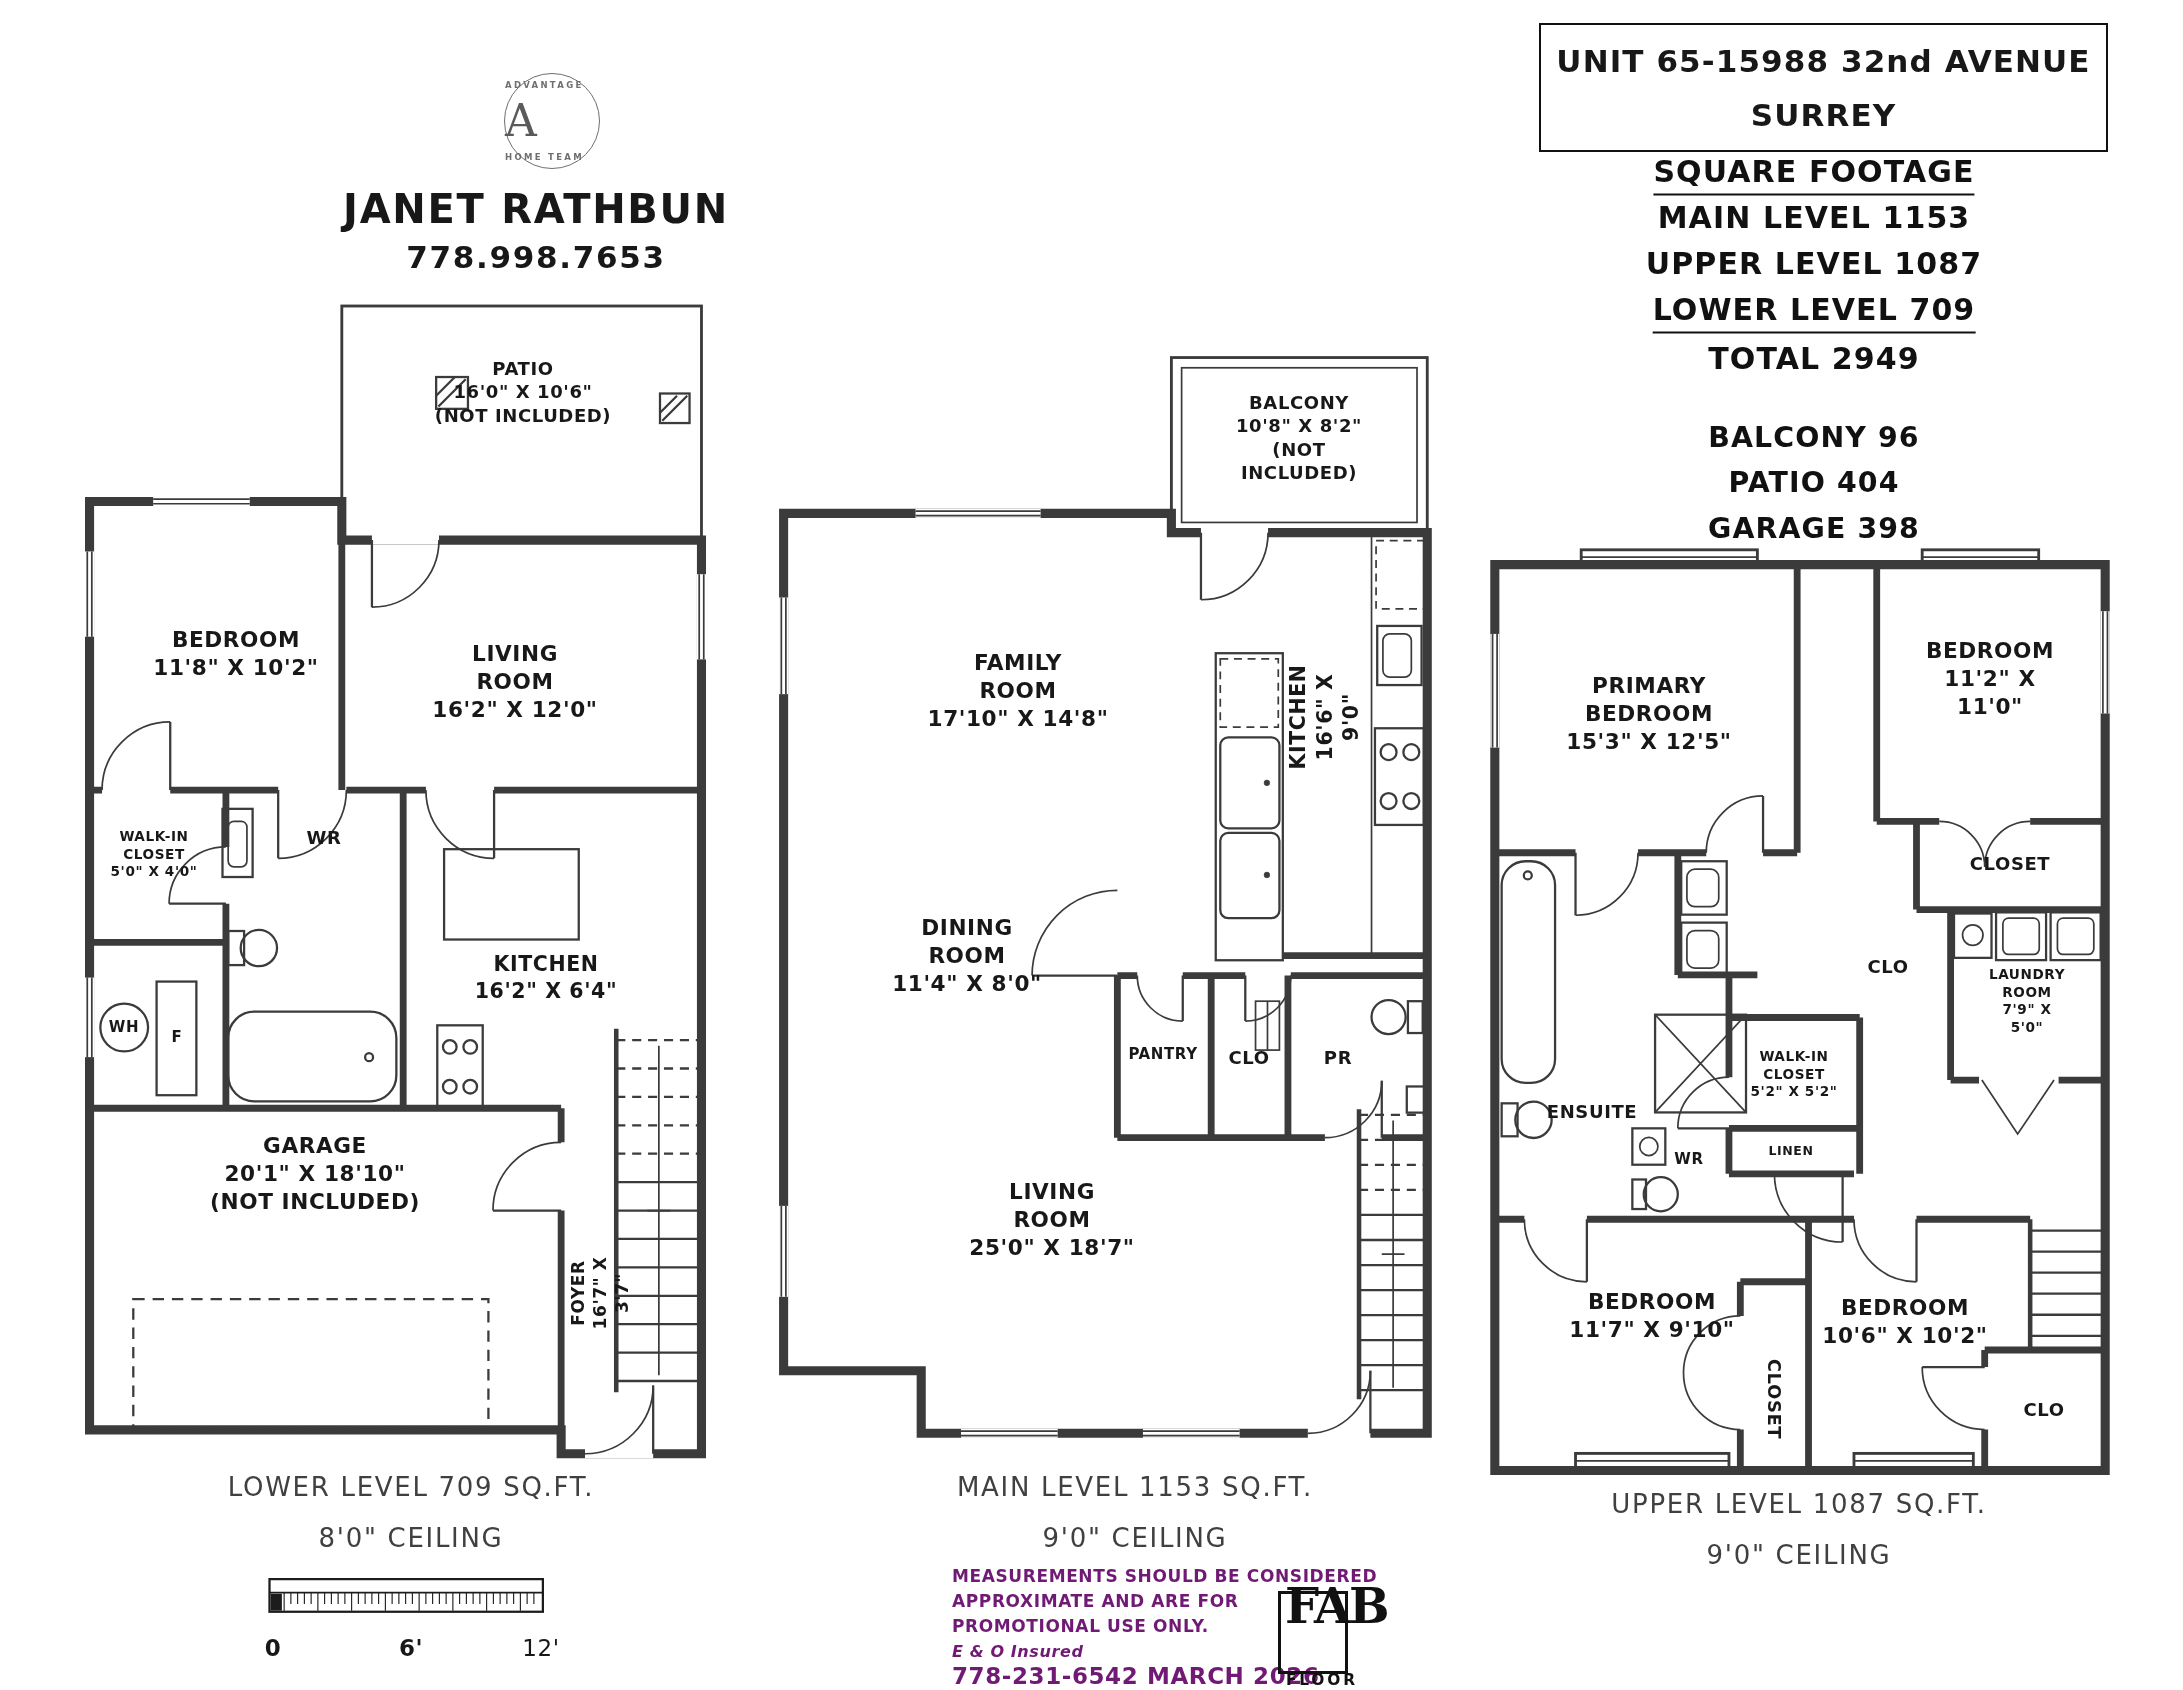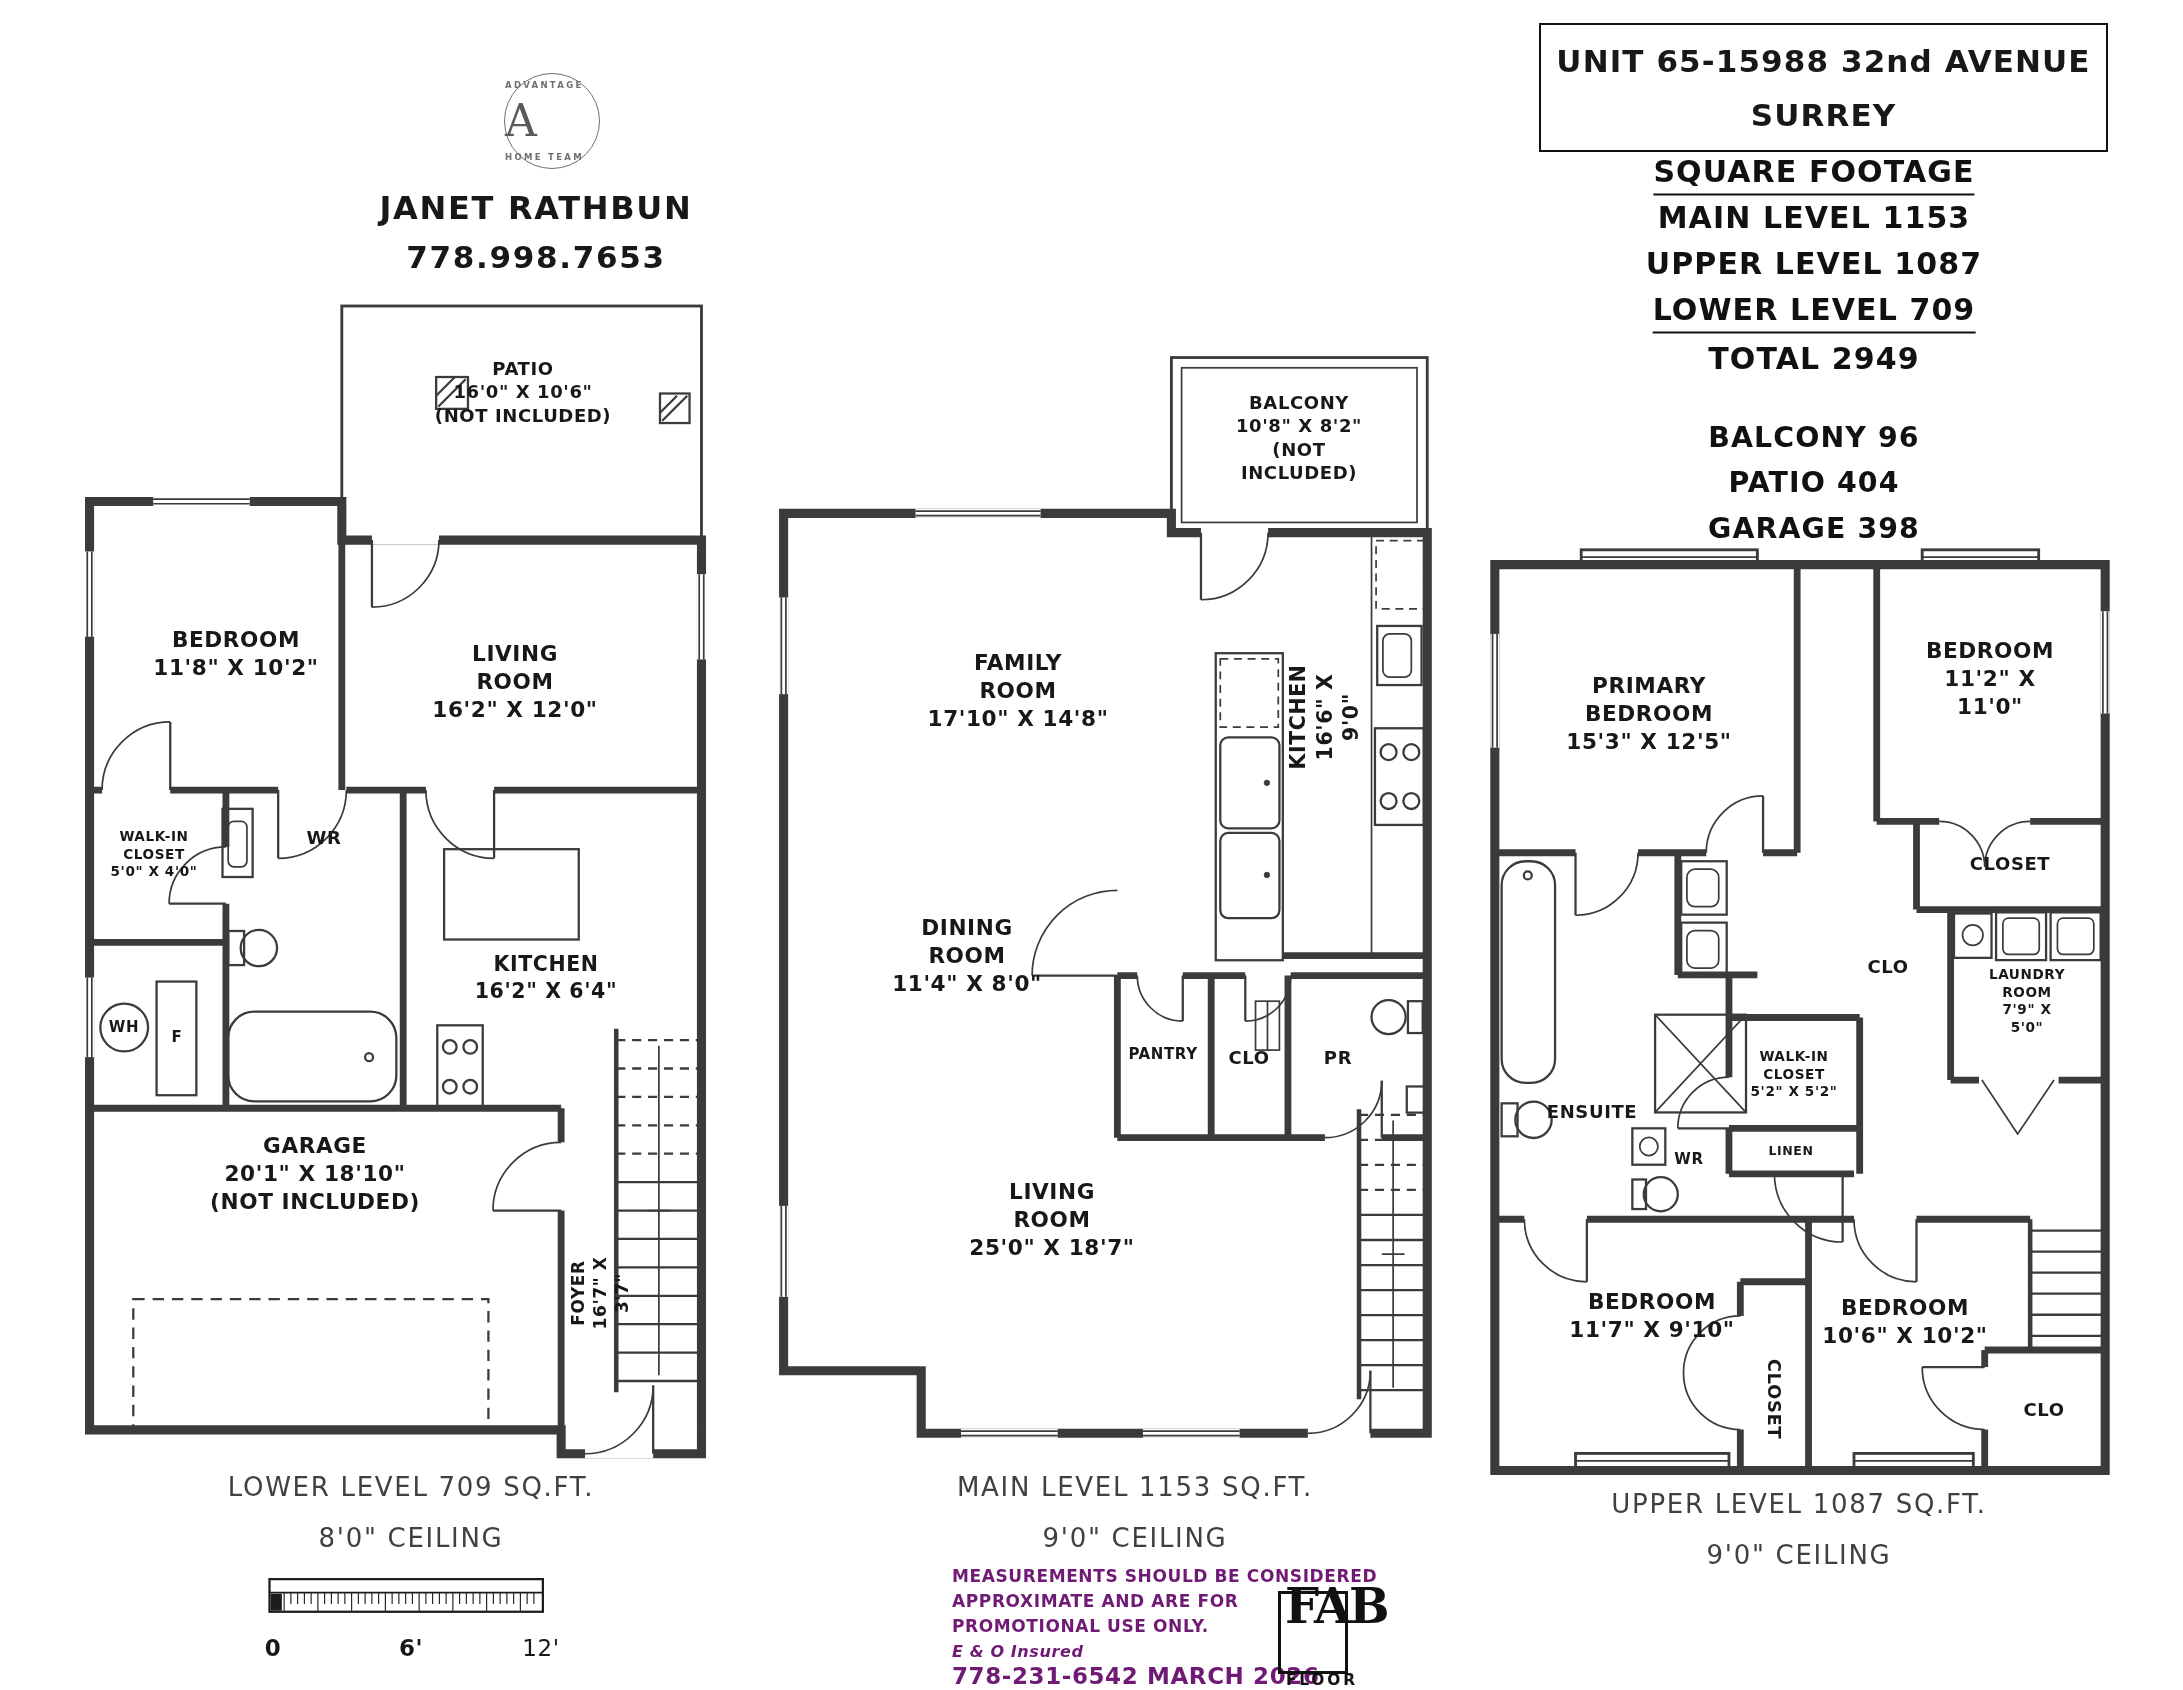--- a/index.html
+++ b/index.html
@@ -5,21 +5,21 @@
   html,body{margin:0;padding:0;background:#fff;}
   body{width:2183px;height:1691px;position:relative;overflow:hidden;
        font-family:"DejaVu Sans",sans-serif;color:#181818;}
   .abs{position:absolute;}
   .lbl{position:absolute;transform:translate(-50%,-50%);text-align:center;
        white-space:pre-line;line-height:1.3;font-weight:600;color:#181818;letter-spacing:0.6px;}
   .rotccw{transform:translate(-50%,-50%) rotate(-90deg);}
   .rotcw{transform:translate(-50%,-50%) rotate(90deg);}
   .f22{font-size:12.5px}.f24{font-size:13.6px}.f26{font-size:15px}.f28{font-size:16px}
   .f30{font-size:17px}.f32{font-size:18px}.f36{font-size:20.5px}.f38{font-size:21.6px}
-  .f40{font-size:23px}.f50{font-size:28.4px}.f54{font-size:31px}.f56{font-size:32px}
+  .f40{font-size:23px}.f50{font-size:28.4px}.f54{font-size:31px}.f56{font-size:40px}
   .plan{position:absolute;}
   .plan svg{position:absolute;left:0;top:0;}
   .srow{position:absolute;left:1814px;transform:translate(-50%,-50%);font-size:30px;
         font-weight:700;letter-spacing:1.1px;white-space:nowrap;color:#111;}
   .underlined{border-bottom:2.8px solid #111;padding-bottom:4.5px;}
   .addr-box{position:absolute;left:1539px;top:23px;width:565px;height:125px;
             border:2.8px solid #111;display:flex;flex-direction:column;align-items:center;
             justify-content:center;gap:18px;font-weight:700;letter-spacing:1.1px;}
   .caption{position:absolute;transform:translate(-50%,-50%);font-size:26px;font-weight:400;
            letter-spacing:1.7px;white-space:nowrap;color:#404040;}

